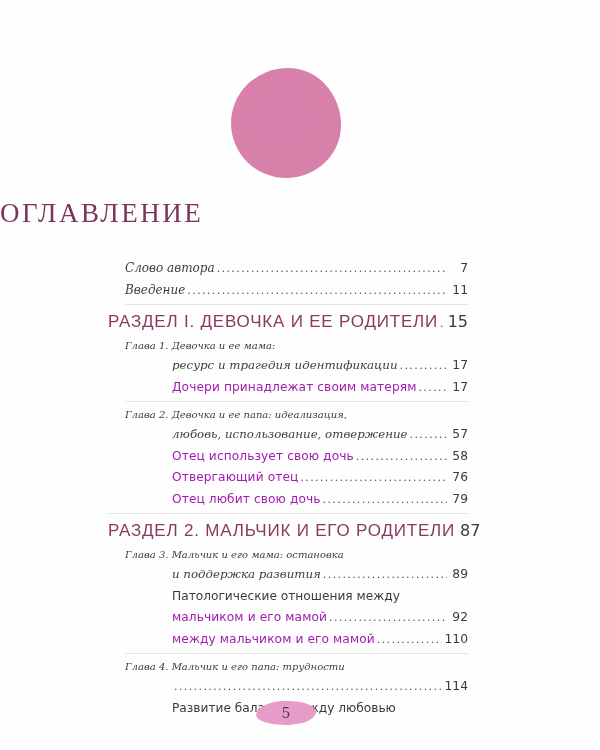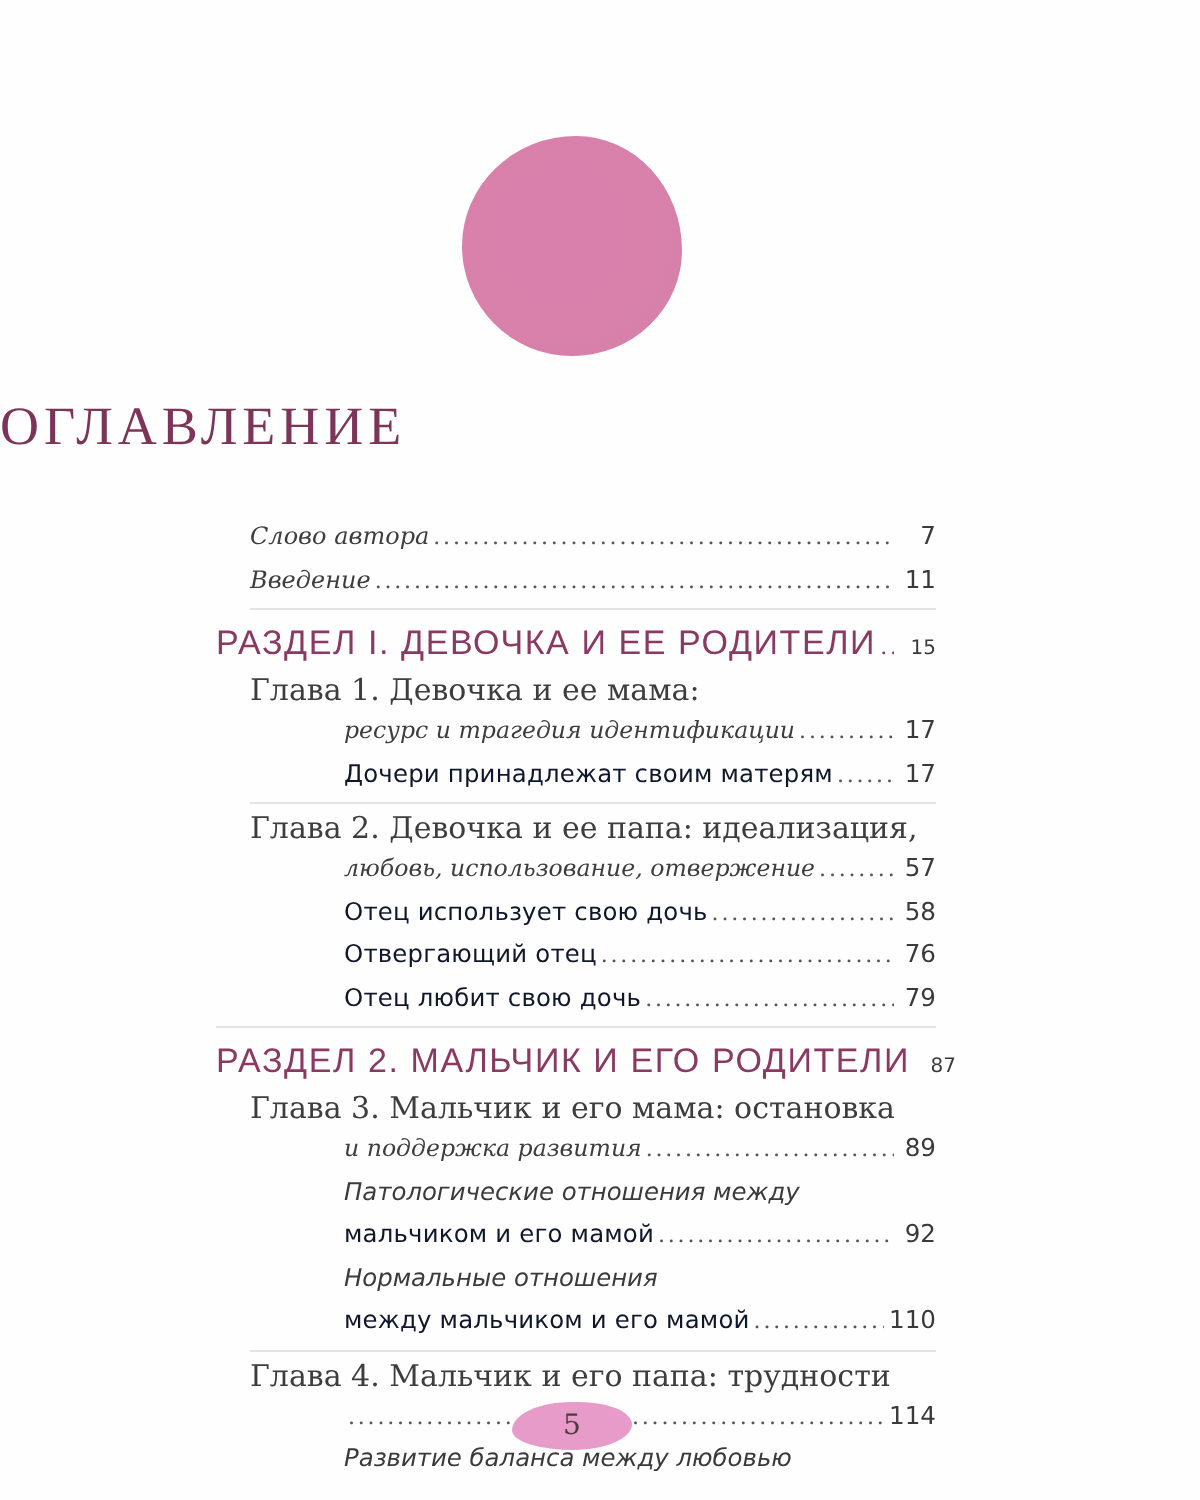--- a/index.html
+++ b/index.html
@@ -90,53 +90,53 @@
       font-family: "Liberation Sans", "DejaVu Sans", sans-serif;
       font-size: 17px;
       letter-spacing: 0.8px;
       color: #8a3a62;
     }
     .section .dots { color: #8a3a62; }
     .section {
       height: 28px;
       line-height: 28px;
     }
-    .section .num { font-size: 10px; }
+    .section .num { font-size: 16px; }
     .chapter-head {
       padding-left: 17px;
       height: 19px;
       line-height: 19px;
       font-family: "DejaVu Serif", serif;
-      font-size: 15px;
+      font-style: italic;
+      font-size: 10px;
       color: #3d3d3d;
       white-space: nowrap;
     }
     .chap-cont { padding-left: 64px; align-items: flex-end; }
     .chap-cont .label {
       font-family: "DejaVu Serif", serif;
       font-style: italic;
       font-size: 11.8px;
       color: #3d3d3d;
     }
     .sub { padding-left: 64px; }
     .sub .label {
       font-family: "DejaVu Sans", "Liberation Sans", sans-serif;
       font-size: 12.2px;
-      color: #0f172a;
+      color: #a21caf;
       letter-spacing: 0.1px;
     }
     .sub-plain {
       padding-left: 64px;
       height: 21.5px;
       line-height: 21.5px;
       font-family: "DejaVu Sans", "Liberation Sans", sans-serif;
       font-size: 12.2px;
       color: #3a3a3a;
       white-space: nowrap;
-      font-style: italic;
     }
     .rule {
       height: 1px;
       background: #e4e4e4;
       margin: 3px 0 3px 17px;
     }
     .rule.wide { margin-left: 0; }
     .page-num-wrap {
       position: absolute;
       left: 256px;
@@ -243,21 +243,20 @@
       <span class="label">и поддержка развития</span>
       <span class="dots"></span>
       <span class="num">89</span>
     </div>
     <div class="sub-plain">Патологические отношения между</div>
     <div class="row sub">
       <span class="label">мальчиком и его мамой</span>
       <span class="dots"></span>
       <span class="num">92</span>
     </div>
-    <div class="sub-plain">Нормальные отношения</div>
     <div class="row sub">
       <span class="label">между мальчиком и его мамой</span>
       <span class="dots"></span>
       <span class="num">110</span>
     </div>
 
     <div class="rule"></div>
 
     <div class="chapter-head">Глава 4. Мальчик и его папа: трудности</div>
     <div class="row chap-cont">

